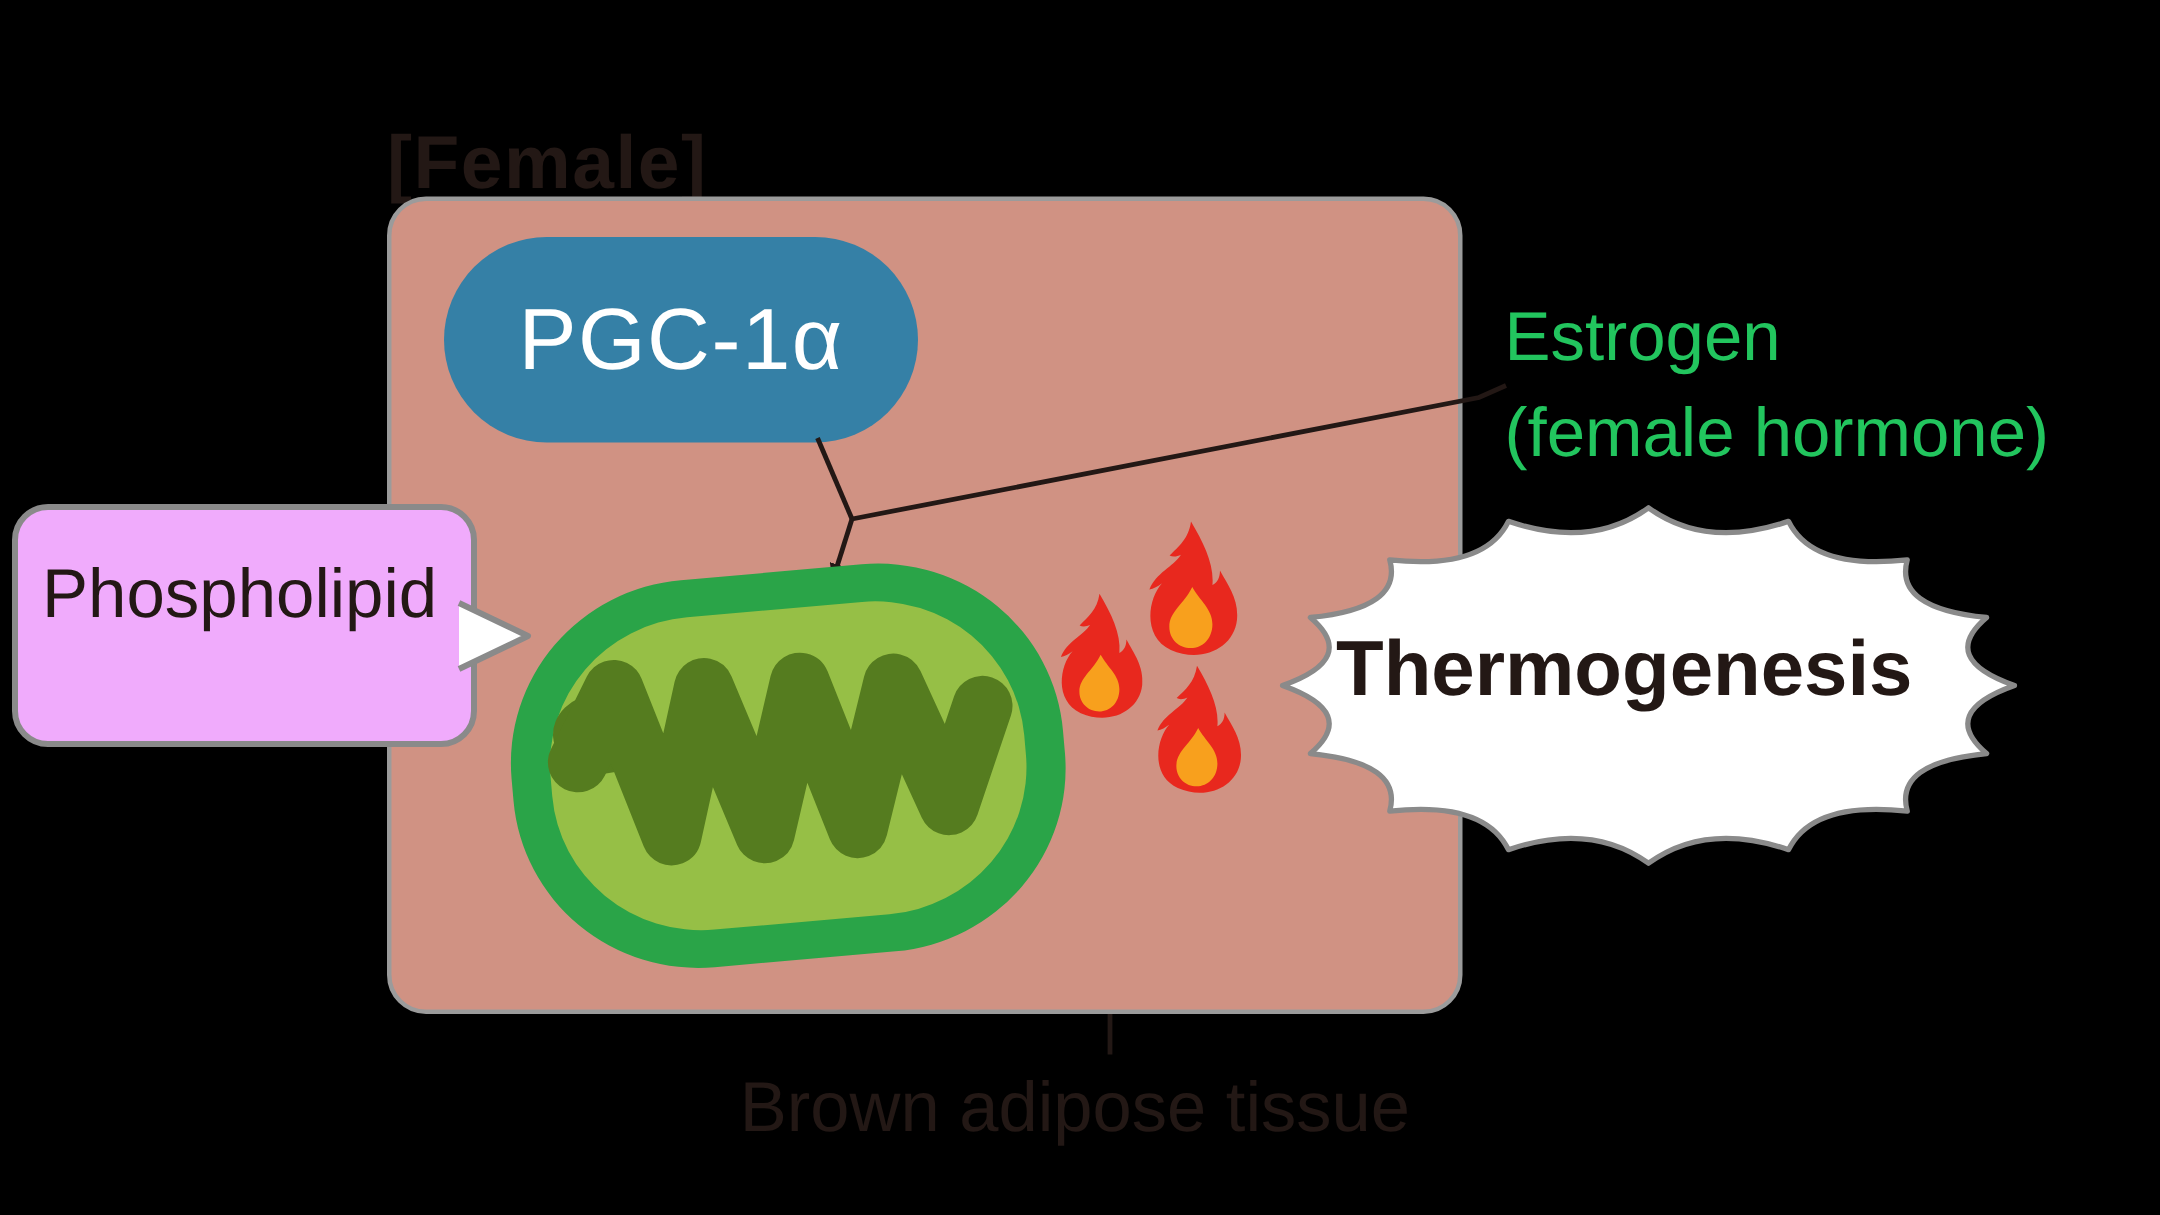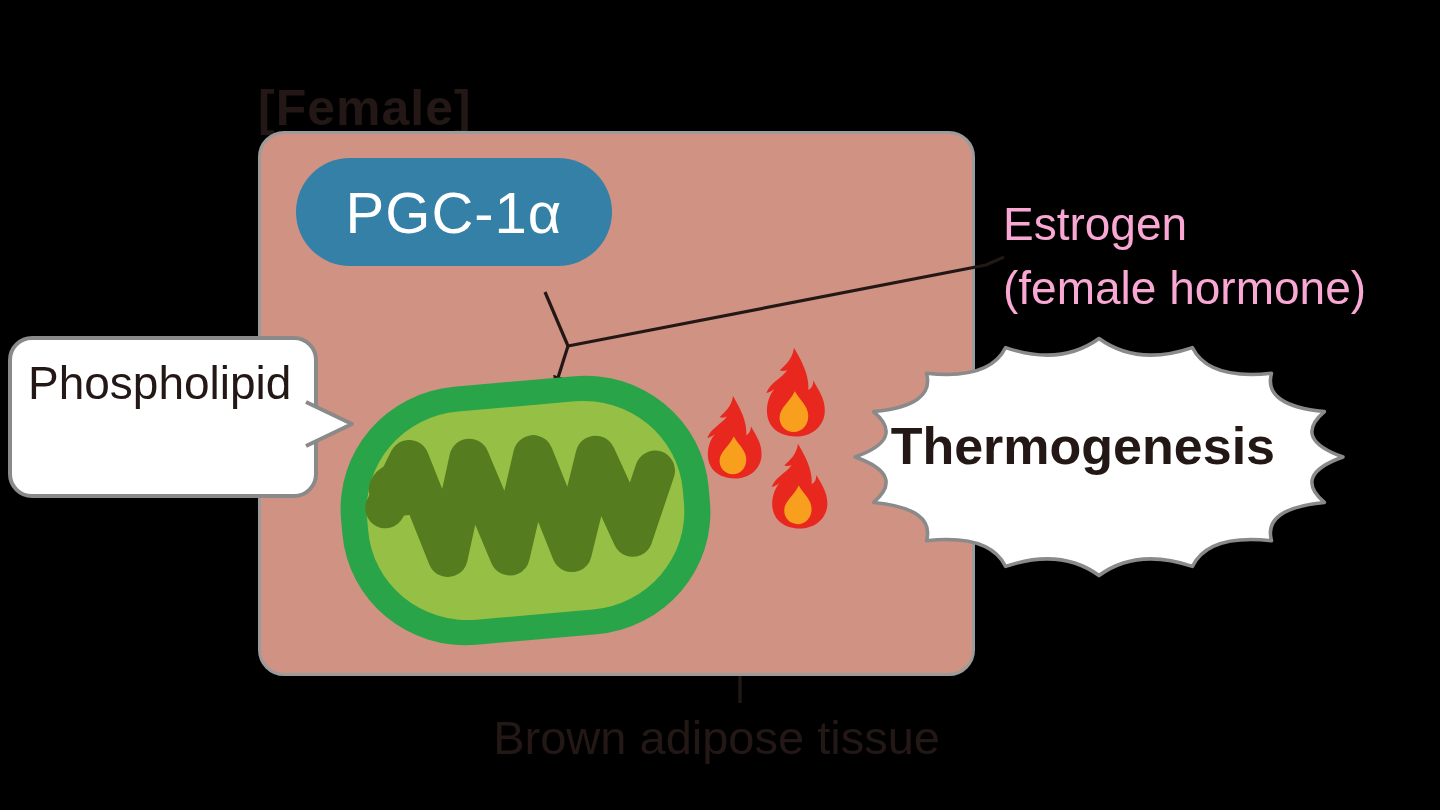--- a/index.html
+++ b/index.html
@@ -27,55 +27,55 @@
   .tissue-box {
     left: 258px; top: 131px;
     width: 717px; height: 545px;
     background: #d09283;
     border: 3px solid #9b9b9b;
     border-radius: 26px;
   }
 
   .pgc-pill {
     left: 296px; top: 158px;
-    width: 316px; height: 108px;
+    width: 316px; height: 137px;
     background: #3580a6;
     border-radius: 69px;
     display: flex; align-items: center; justify-content: center;
   }
   .pgc-pill span {
     color: #ffffff;
     font-size: 58px;
     font-weight: 500;
     letter-spacing: 1px;
   }
 
   .estrogen-label {
     left: 1003px; top: 192px;
     font-size: 46px;
     line-height: 64px;
-    color: #f9a8d4;
+    color: #22c55e;
     white-space: nowrap;
   }
 
   .overlay-svg { left: 0; top: 0; width: 1440px; height: 810px; pointer-events: none; }
 
   .mito-svg {
     left: 338px; top: 378px;
     width: 375px; height: 265px;
     transform: rotate(-5deg);
   }
 
   .bubble {
     left: 8px; top: 336px;
     width: 310px; height: 162px;
-    background: #ffffff;
+    background: #f0abfc;
     border: 4px solid #8a8a8a;
     border-radius: 24px;
-    padding: 12px 0 0 16px;
+    padding: 24px 0 0 16px;
     font-size: 46px;
     line-height: 62px;
     color: #231815;
     z-index: 4;
   }
   .bubble-tail { left: 304px; top: 399px; width: 56px; height: 52px; z-index: 5; }
 
   .flame { z-index: 3; }
   .flame-a { left: 752px; top: 345px; width: 84px; height: 96px; }
   .flame-b { left: 694px; top: 392px; width: 78px; height: 92px; }

